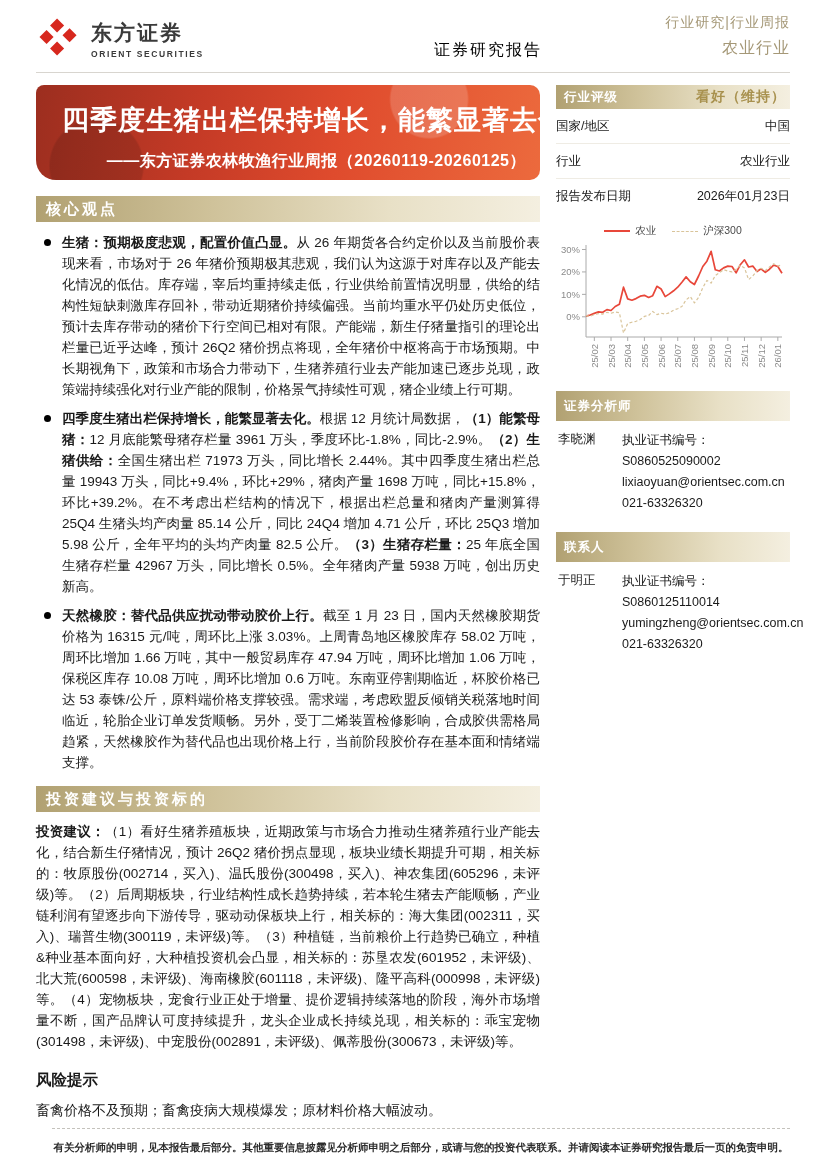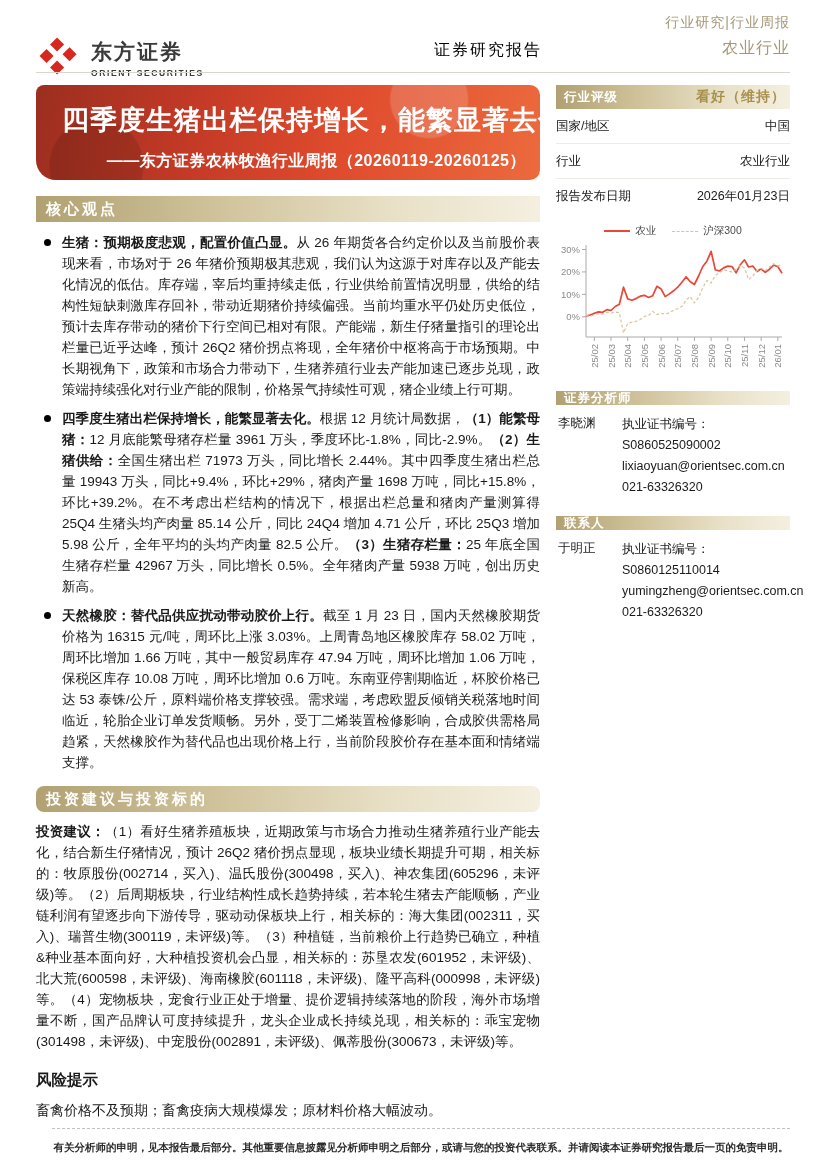--- a/index.html
+++ b/index.html
@@ -2,21 +2,21 @@
 <html lang="zh"><head>
 <meta charset="utf-8">
 <style>
   * { margin:0; padding:0; box-sizing:border-box; }
   html,body { background:#ffffff; }
   body { font-family:"Liberation Sans","DejaVu Sans",sans-serif; color:#1a1a1a; }
   .page { position:relative; width:826px; height:1169px; background:#fff; overflow:hidden; }
 
   
   .hdr { position:absolute; top:14px; left:36px; right:36px; height:56px; }
-  .brand { position:absolute; left:0; top:2px; display:flex; align-items:center; gap:9px;margin-top:19px; }
+  .brand { position:absolute; left:0; top:2px; display:flex; align-items:center; gap:9px; }
   .brand-txt .cn { font-size:21px; font-weight:bold; color:#3a3a3a; letter-spacing:2px; }
   .brand-txt .en { font-size:8.5px; font-weight:bold; color:#3a3a3a; letter-spacing:1.6px; margin-top:2px; }
   .hdr-center { position:absolute; left:398px; top:26px; font-size:16px; color:#000000; letter-spacing:2px; }
   .hdr-right { position:absolute; right:0; top:0; text-align:right; color:#a59877; }
   .hdr-right .l1 { font-size:14px; letter-spacing:1px; }
   .hdr-right .l2 { font-size:16px; margin-top:6px; letter-spacing:1px; }
   .hdr-rule { position:absolute; top:72px; left:36px; right:36px; border-top:1px solid #d8d5cf; }
 
   
   .banner { position:absolute; top:85px; left:36px; width:504px; height:95px;
@@ -25,30 +25,30 @@
       radial-gradient(circle at 12% 85%, rgba(0,0,0,0.12) 0 46px, rgba(0,0,0,0) 48px),
       linear-gradient(100deg,#9c2e1f 0%,#c43a26 32%,#df4b2d 60%,#ec6a3d 100%);
     border-radius:8px 10px 10px 20px; color:#fff; }
   .banner .title { padding:17px 28px 0 26px; font-size:27px; font-weight:bold; letter-spacing:1px; white-space:nowrap; }
   .banner .subtitle { margin-top:13px; text-align:right; padding-right:14px; font-size:16px; font-weight:bold; letter-spacing:0.5px; }
 
   
   .goldbar { background:linear-gradient(90deg,#b1a172 0%,#cfc29a 35%,#e8e0c6 70%,#f4efe0 100%);
     color:#fff; font-weight:bold; display:flex; align-items:center; }
   .sec-bar { height:26px; font-size:15px; letter-spacing:3px; padding-left:10px; }
-  .side-bar-h { height:14px; font-size:12.5px; letter-spacing:1px; padding-left:8px; justify-content:space-between; }
+  .side-bar-h { height:30px; font-size:12.5px; letter-spacing:1px; padding-left:8px; justify-content:space-between; }
 
   
   .main { position:absolute; top:196px; left:36px; width:504px; }
   .bullets { margin-top:10px; }
   .bullet { display:flex; gap:11px; margin-bottom:8px; }
   .dot { flex:none; width:7px; height:7px; border-radius:50%; background:#000; margin:7px 0 0 8px; }
   .btxt { font-size:13.5px; line-height:21px; text-align:justify; }
   .para { margin-top:9px; font-size:13.5px; line-height:21px; text-align:justify; }
-  .invest-bar { margin-top:13px;border-radius:8px; }
+  .invest-bar { margin-top:13px; }
   .risk-h { margin-top:18px; font-size:15.5px; font-weight:bold; }
   .risk-t { margin-top:9px; font-size:14px; line-height:20px; }
 
   
   .side { position:absolute; top:85px; left:556px; width:234px; }
   .rate-bar { height:24px; }
   .rate-val { color:#a8914e; font-size:14px; font-weight:bold; letter-spacing:1px; padding-right:4px; }
   .info-row { display:flex; justify-content:space-between; align-items:center; height:35px;
     font-size:12.5px; border-bottom:1px solid #efece4; }
   .info-row:last-child { border-bottom:none; }

